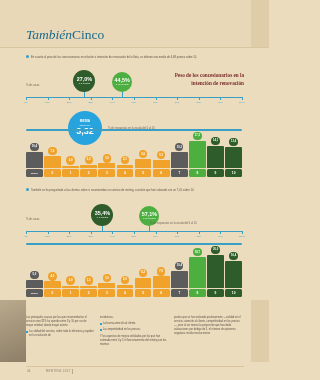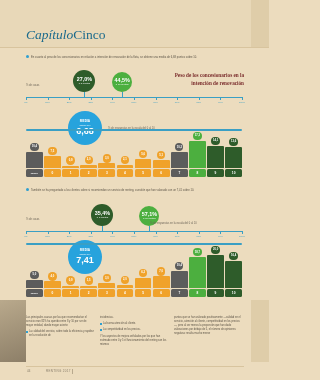--- a/index.html
+++ b/index.html
@@ -89,21 +89,21 @@
 </style>
 </head>
 <body>
 
 <div class="page">
 
   <div class="topband"></div>
   <div class="rightcol"></div>
 
   <div class="title">
-    <span class="it">Capítulo</span><span class="bd">Cinco</span>
+    <span class="it">También</span><span class="bd">Cinco</span>
   </div>
   <div class="hr-top"></div>
 
   <div class="lead" style="left:26px; top:55px; width:215px;">
     <span class="dot"></span><span>En cuanto al peso de los concesionarios en relación a intención de renovación de la flota, se obtiene una media de 6,68 puntos sobre 10.</span>
   </div>
 
   <div class="secTitle" style="right:25px; top:72px; width:95px;">
     <div>Peso de los concesionarios en la</div>
     <div>intención de renovación</div>
@@ -149,21 +149,21 @@
       <div class="tlab" style="left: 80%;">80%</div>
       <div class="tick" style="left: 90%;"></div>
       <div class="tlab" style="left: 90%;">90%</div>
       <div class="tick" style="left: 100%;"></div>
       <div class="tlab" style="left: 100%;">100%</div>
     </div>
 
   <div class="mean" style="left:68px; top:111px; width:34px; height:34px;">
     <div class="mt">MEDIA</div>
     <div class="ms">(Sobre 10)</div>
-    <div class="mv">6,68</div>
+    <div class="mv">3,32</div>
   </div>
 
   <div class="axLabel" style="left:108px; top:127px;">% de respuestas en la escala del 0 al 10</div>
 
   <div class="baseline" style="left:26px; top:129px; width:216px;"></div>
   <div id="s1-bars" class="chart" style="left:26px; top:131px; width:216px; height:46px;">
       <div class="bar" style="left: 0px; width: 16.7167px; height: 16.2913px; bottom: 9px; background: rgb(92, 92, 92);"></div>
       <div class="bubble" style="width: 8.4px; height: 8.4px; left: 4.15833px; bottom: 26.0913px; background: rgb(92, 92, 92); font-size: 2.7px;">10,4</div>
       <div class="catlab" style="left: 0px; width: 16.7167px; height: 7.8px; bottom: 0px; background: rgb(92, 92, 92); font-size: 2.4px;">NS/NC</div>
       <div class="bar" style="left: 18.1167px; width: 16.7167px; height: 11.7486px; bottom: 9px; background: rgb(240, 162, 42);"></div>
@@ -242,25 +242,20 @@
       <div class="tick" style="left: 70%;"></div>
       <div class="tlab" style="left: 70%;">70%</div>
       <div class="tick" style="left: 80%;"></div>
       <div class="tlab" style="left: 80%;">80%</div>
       <div class="tick" style="left: 90%;"></div>
       <div class="tlab" style="left: 90%;">90%</div>
       <div class="tick" style="left: 100%;"></div>
       <div class="tlab" style="left: 100%;">100%</div>
     </div>
 
-  <div class="mean" style="left:68px; top:240px; width:34px; height:34px;">
-    <div class="mt">MEDIA</div>
-    <div class="ms">(Sobre 10)</div>
-    <div class="mv">7,41</div>
-  </div>
 
   <div class="axLabel" style="left:150px; top:222px;">% de respuestas en la escala del 0 al 10</div>
 
   <div class="baseline" style="left:26px; top:243px; width:216px;"></div>
   <div id="s2-bars" class="chart" style="left:26px; top:245px; width:216px; height:52px;">
       <div class="bar" style="left: 0px; width: 16.7167px; height: 8.275px; bottom: 9px; background: rgb(92, 92, 92);"></div>
       <div class="bubble" style="width: 8.4px; height: 8.4px; left: 4.15833px; bottom: 18.075px; background: rgb(92, 92, 92); font-size: 2.7px;">5,0</div>
       <div class="catlab" style="left: 0px; width: 16.7167px; height: 7.8px; bottom: 0px; background: rgb(92, 92, 92); font-size: 2.4px;">NS/NC</div>
       <div class="bar" style="left: 18.1167px; width: 16.7167px; height: 6.62px; bottom: 9px; background: rgb(240, 162, 42);"></div>
       <div class="bubble" style="width: 8.4px; height: 8.4px; left: 22.275px; bottom: 16.42px; background: rgb(240, 162, 42); font-size: 2.7px;">4,0</div>

